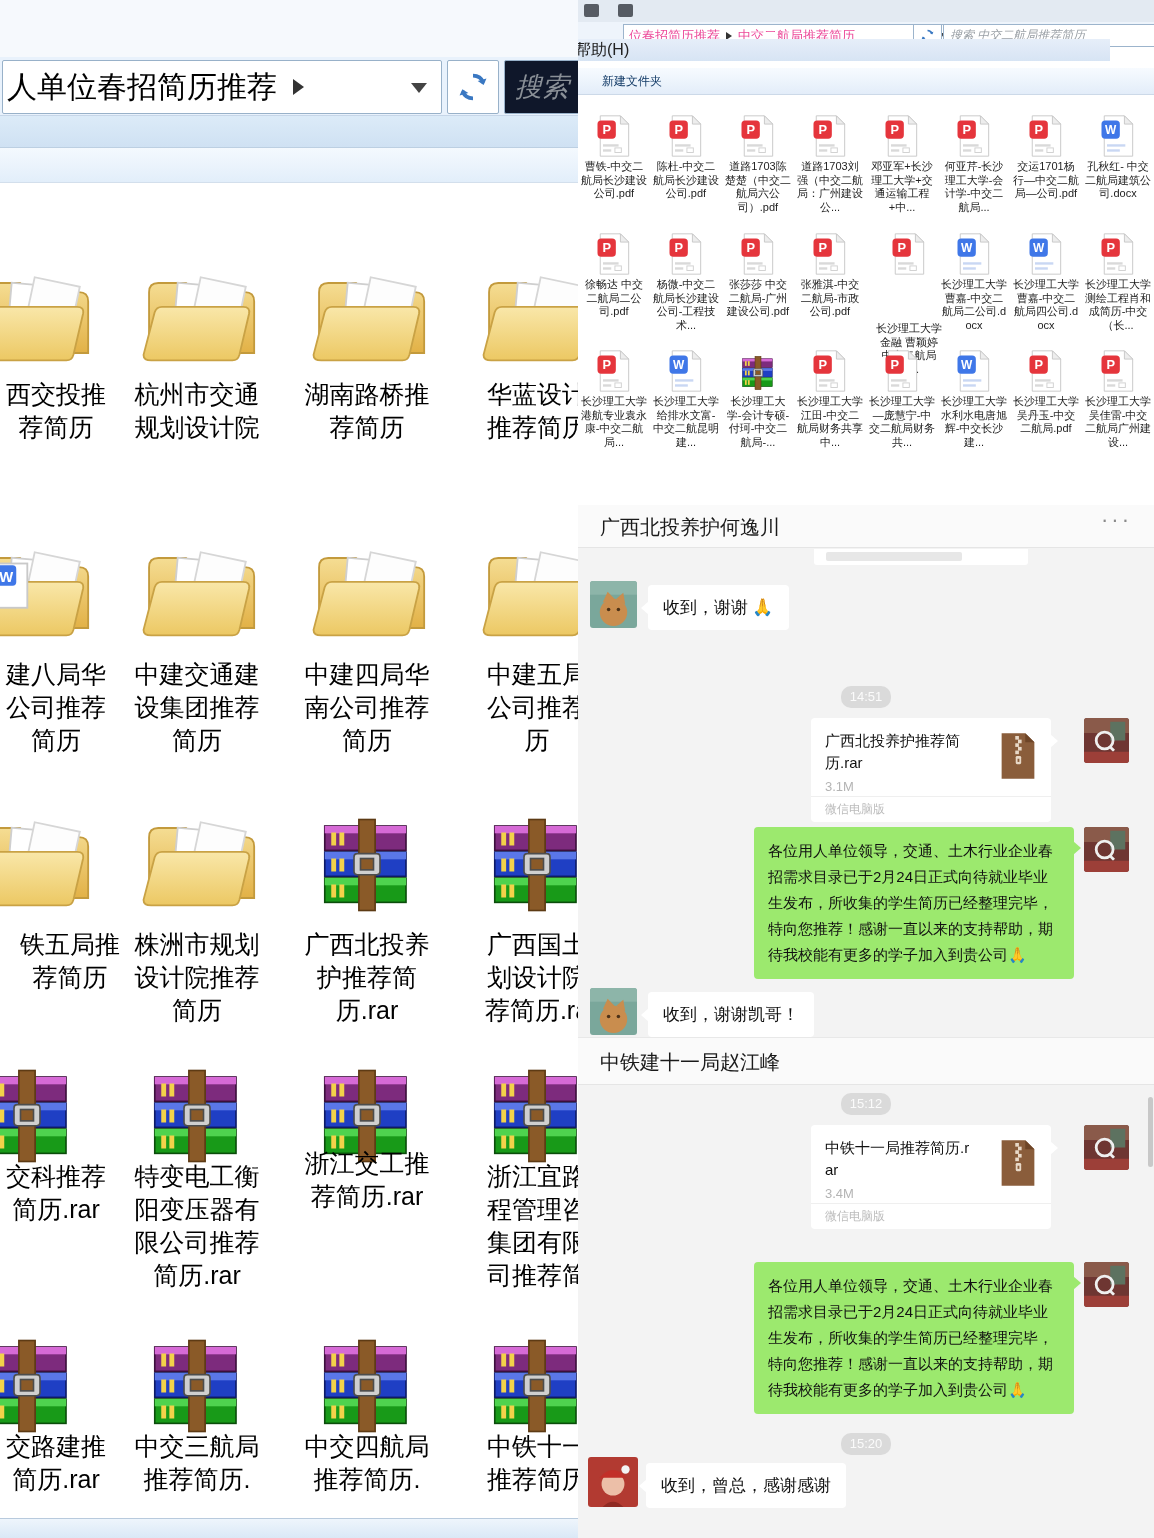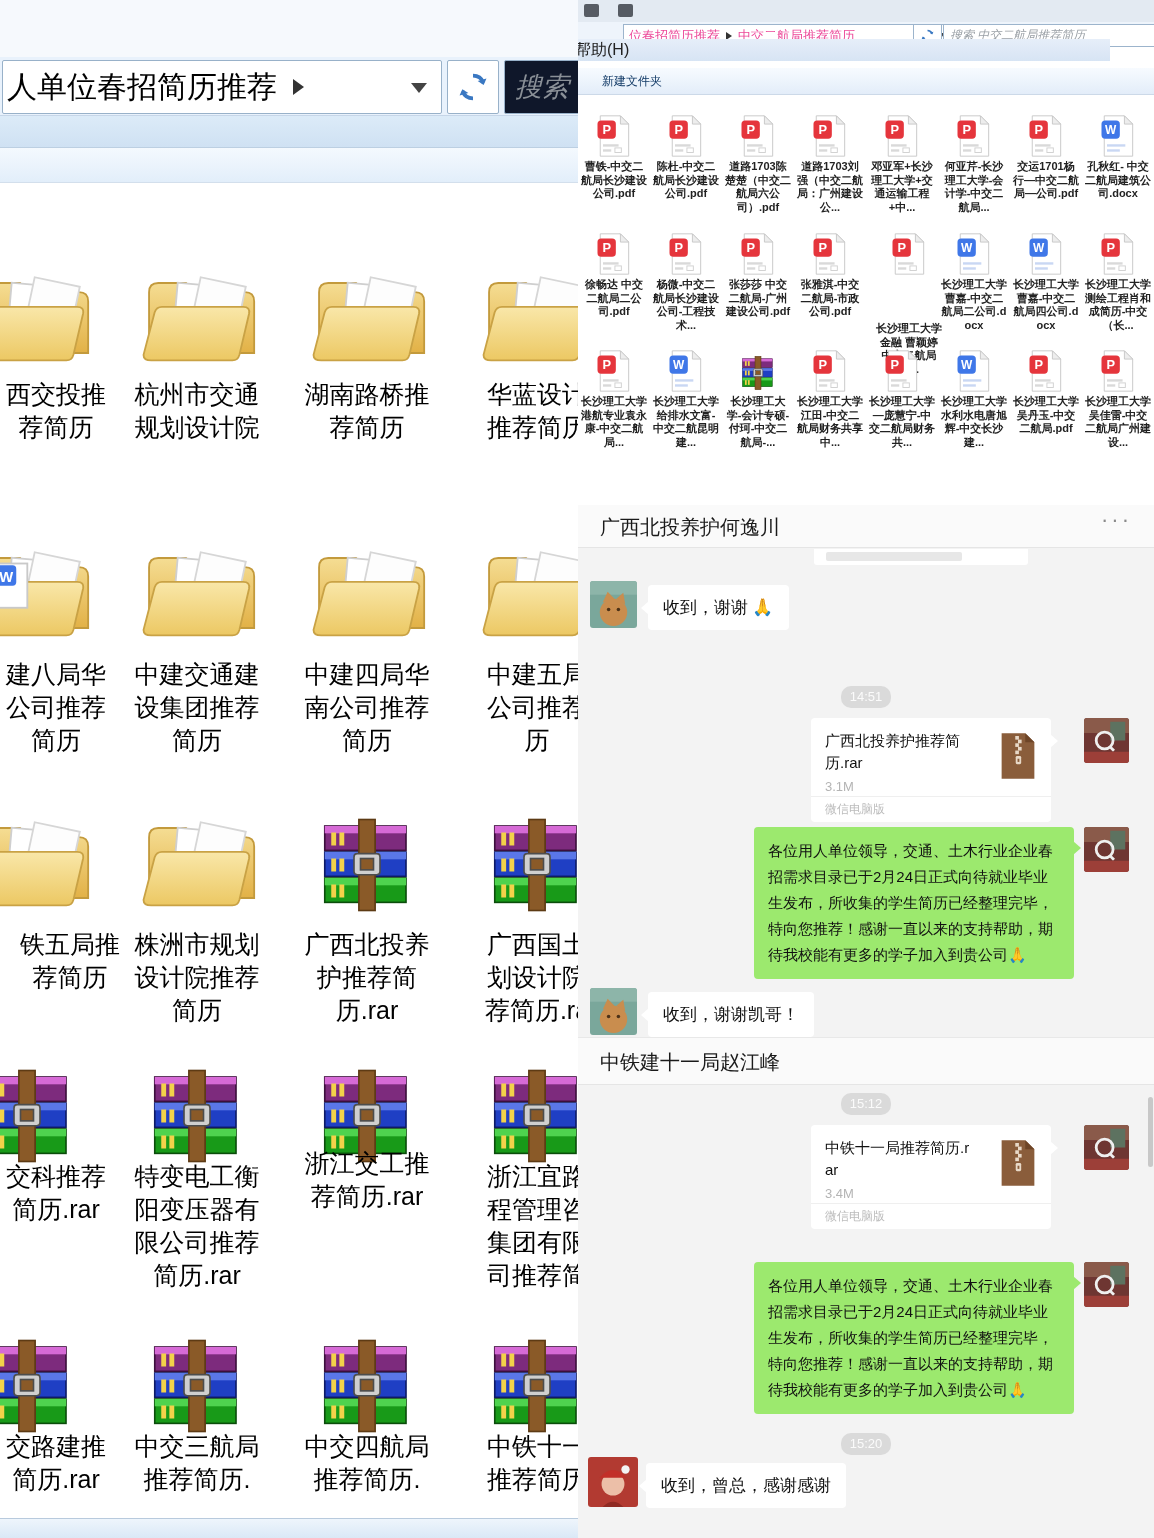--- a/index.html
+++ b/index.html
@@ -42,21 +42,21 @@
   .rx-bc .tri-d.sm{position:absolute;right:6px;top:8px;}
   .rx-refresh{left:335px;top:24px;width:27px;height:21px;background:#fff;border:1px solid #9cb4cc;
               display:flex;align-items:center;justify-content:center;}
   .rx-search{left:365px;top:24px;width:209px;height:21px;background:#fff;border:1px solid #9cb4cc;
              display:flex;align-items:center;font-style:italic;font-size:12px;color:#9aa0a6;padding-left:6px;}
   .rx-menu{left:0;top:39px;width:532px;height:22px;background:linear-gradient(#e6eef9,#d7e4f4);
            font-size:16px;color:#222;display:flex;align-items:center;}
   .rx-tool{left:0;top:68px;width:576px;height:26px;background:linear-gradient(#f7fbff,#e3edf9);border-bottom:1px solid #ccd9e8;
            font-size:12px;color:#123a66;display:flex;align-items:center;}
   .cell-r{display:flex;flex-direction:column;align-items:center;width:70px;}
-  .lbl-r{font-size:11px;line-height:13.5px;color:#222;text-align:center;word-break:break-all;width:66px;margin-top:2px;font-weight:bold;}
+  .lbl-r{font-size:11px;line-height:13.5px;color:#222;text-align:center;word-break:break-all;width:66px;margin-top:2px;}
   .icon-r{width:38px;height:44px;}
 
   
   #wc{left:578px;top:505px;width:576px;height:1033px;background:#f3f3f3;overflow:hidden;}
   .wc-header{left:0;width:576px;background:#fafafa;border-bottom:1px solid #e5e5e5;}
   .wc-title{font-size:20px;color:#1a1a1a;position:absolute;left:22px;top:9px;}
   .wc-dots{position:absolute;right:22px;top:2px;font-size:22px;color:#8a8a8a;letter-spacing:3px;cursor:default;}
   .av{width:47px;height:47px;border-radius:3px;overflow:hidden;}
   .bubble{position:absolute;background:#fff;border-radius:4px;padding:11px 15px;font-size:17px;color:#111;}
   .bubble.left::before{content:"";position:absolute;left:-7px;top:16px;border-top:7px solid transparent;border-bottom:7px solid transparent;border-right:8px solid #fff;}

